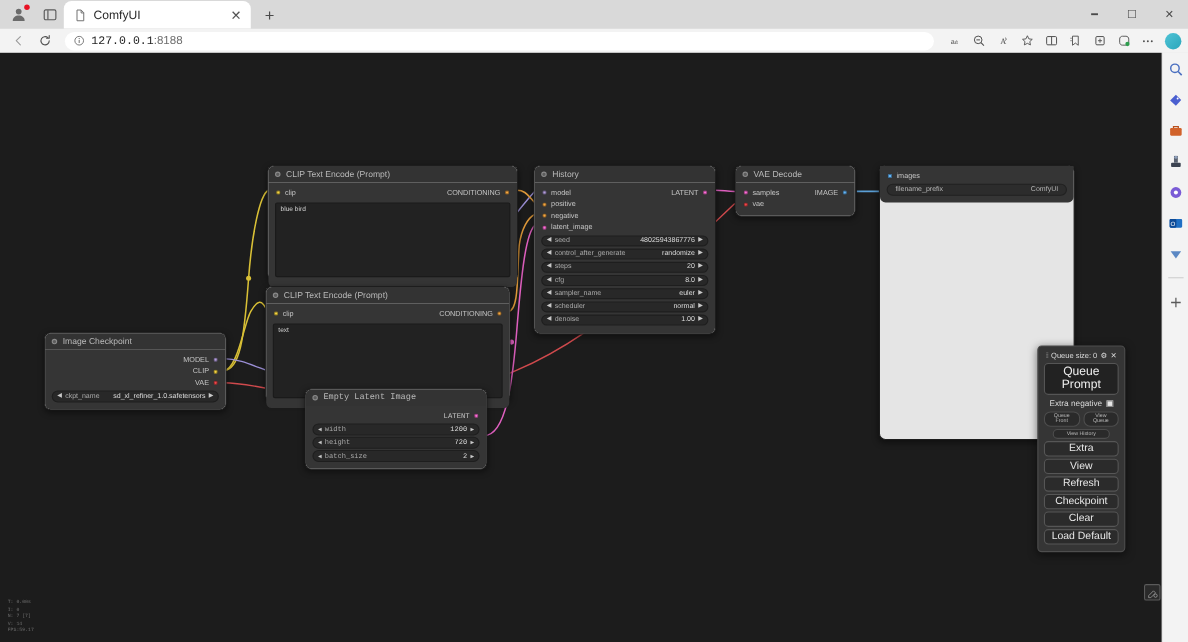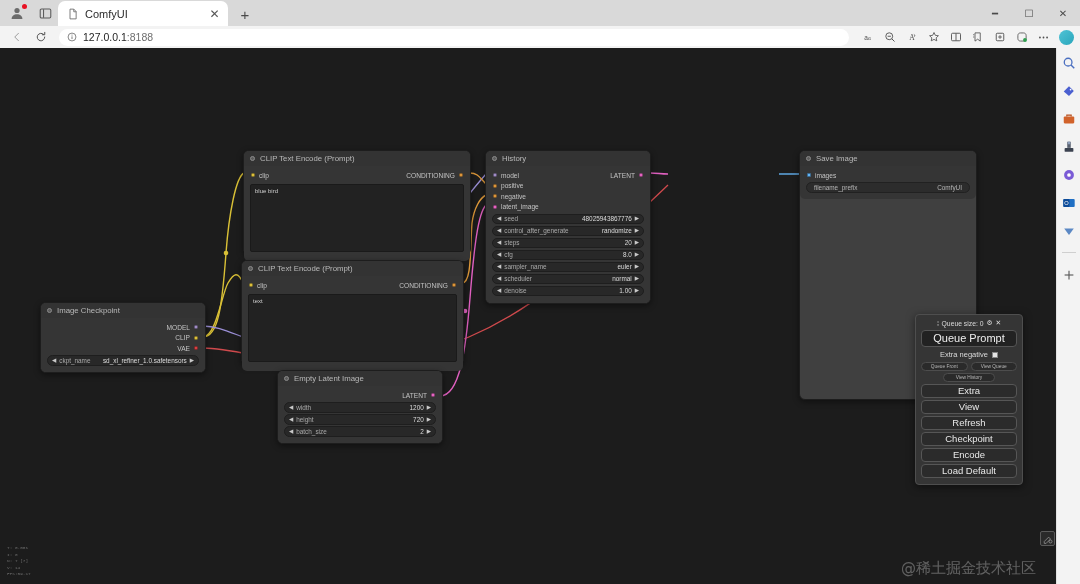--- a/index.html
+++ b/index.html
@@ -58,21 +58,21 @@
   .tbtn {
     width: 21px; height: 19px; display: flex; align-items: center; justify-content: center;
     color: #4f4f4f; border-radius: 3px;
   }
   .omnibox {
     flex: 1; height: 17px; background: #fff; border-radius: 9px; display: flex;
     align-items: center; padding: 0 8px; gap: 6px; margin: 0 5px;
     font-size: 10.5px; color: #202020;
   }
   .omnibox .info-ico { color: #606060; display:flex; }
-  .url-host { color: #1f1f1f; }
+  .url-host { color: #1f1f1f; font-family: Liberation Mono, monospace; }
   .url-port { color: #6d6d6d; }
   .toolbar-right { display: flex; align-items: center; gap: 1px; }
   .avatar-circle {
     width: 15px; height: 15px; border-radius: 50%;
     background: linear-gradient(135deg,#4fc3d6,#2aa6bb); margin-left: 4px;
   }
 
   
   .edge-sidebar {
     position: absolute; right: 0; top: 48px; width: 24px; bottom: 0;
@@ -85,21 +85,21 @@
 
   
   .canvas {
     position: absolute; left: 0; top: 48px; right: 24px; bottom: 0;
     background: #1c1c1c; overflow: hidden;
   }
   .links-layer { position: absolute; inset: 0; width: 100%; height: 100%; }
 
   
   .node {
-    position: absolute; background: #404040; border-radius: 6px;
+    position: absolute; background: #e5e5e5; border-radius: 6px;
     border: 1px solid #1d1d1d;
     box-shadow: 0 2px 6px rgba(0,0,0,.45);
     font-size: 7.5px; color: #c8c8c8;
   }
   .node-title {
     height: 15px; display: flex; align-items: center; gap: 5px;
     padding-left: 6px; background: #333; border-radius: 5px 5px 0 0;
     color: #b9b9b9; font-size: 7.8px;
   }
   .title-dot {
@@ -135,21 +135,21 @@
     padding: 0 7px; font-size: 6.4px; color: #b5b5b5;
   }
   .textbox {
     margin: 3px 6px 4px; background: #222; border: 1px solid #1a1a1a;
     border-radius: 2px; font-size: 6px; color: #cfcfcf;
     padding: 3px 4px; overflow: hidden;
   }
 
   
   .comfy-menu {
-    position: absolute; right: 33px; top: 266px; width: 108px;
+    position: absolute; right: 33px; top: 266px; width: 80px;
     background: #353535; border: 1px solid #4e4e4e; border-radius: 4px;
     padding: 4px 5px 6px; font-size: 7px; color: #dadada;
     box-shadow: 0 2px 8px rgba(0,0,0,.5);
   }
   .menu-head { display: flex; align-items: center; gap: 3px; justify-content: center; font-size: 6.8px; margin-bottom: 3px; }
   .drag-grip { color:#8a8a8a; font-size:7px; letter-spacing:-1px; }
   .queue-prompt-btn {
     width: 100%; background: #222; border: 1px solid #555; border-radius: 4px;
     text-align: center; font-size: 11px; color: #eee; padding: 1px 0 2px; margin-bottom: 3px;
   }
@@ -539,41 +539,61 @@
         </div>
         <div class="widget">
           <span class="arrow">◀</span>
           <span class="wname">denoise</span>
           <span class="wval">1.00</span>
           <span class="arrow">▶</span>
         </div>
       </div>
     </div>
 
-
-    <div class="node" style="left:799px; top:102px; width:178px; height:250px;">
+    <div class="node" style="left:668px; top:102px; width:110px;">
       <div class="node-title">
         <span class="title-dot"></span>
-        <span>Save Image</span>
-      </div>
+        <span>VAE Decode</span>
+      </div>
+      <div class="node-body">
+        <div class="slot-row">
+          <span class="slot-in">
+            <span class="dot" style="background:#ff6fd8"></span>
+            <span>samples</span>
+          </span>
+          <span class="slot-out">
+            <span>IMAGE</span>
+            <span class="dot" style="background:#64b5f6"></span>
+          </span>
+        </div>
+        <div class="slot-row">
+          <span class="slot-in">
+            <span class="dot" style="background:#f0474a"></span>
+            <span>vae</span>
+          </span>
+        </div>
+      </div>
+    </div>
+
+    <div class="node" style="left:799px; top:102px; width:178px; height:250px;">
       <div class="node-body">
         <div class="slot-row">
           <span class="slot-in">
             <span class="dot" style="background:#64b5f6; border-radius:1px;"></span>
             <span>images</span>
           </span>
         </div>
         <div class="widget-plain">
           <span>filename_prefix</span>
           <span class="wval">ComfyUI</span>
         </div>
       </div>
     </div>
 
-    <div class="node" style="left:277px; top:322px; width:166px;">
+    <div class="node" style="left:277px; top:305px; width:166px;font-family:Liberation Mono, monospace;">
       <div class="node-title">
         <span class="title-dot"></span>
         <span>Empty Latent Image</span>
       </div>
       <div class="node-body">
         <div class="slot-row">
           <span class="slot-out">
             <span>LATENT</span>
             <span class="dot" style="background:#ff6fd8"></span>
           </span>
@@ -615,33 +635,32 @@
         <div class="mini-btn">Queue Front</div>
         <div class="mini-btn">View Queue</div>
       </div>
       <div class="mini-row">
         <div class="mini-btn wide">View History</div>
       </div>
       <div class="menu-btn">Extra</div>
       <div class="menu-btn">View</div>
       <div class="menu-btn">Refresh</div>
       <div class="menu-btn">Checkpoint</div>
-      <div class="menu-btn">Encode</div>
+      <div class="menu-btn">Clear</div>
       <div class="menu-btn">Load Default</div>
     </div>
 
     <div class="debug">
       <div>T: 0.00s</div>
       <div>I: 0</div>
       <div>N: 7 [7]</div>
       <div>V: 14</div>
       <div>FPS:59.17</div>
     </div>
 
-    <div class="watermark">@稀土掘金技术社区</div>
     <div class="wm-badge">
       <svg width="10" height="10" viewBox="0 0 16 16">
           <path d="M2 12l7-7 3 3-7 7H2z" fill="none" stroke="#9a9a9a" stroke-width="1.2"></path>
           <circle cx="12" cy="12" r="2.4" fill="none" stroke="#9a9a9a" stroke-width="1.2"></circle>
         </svg>
     </div>
   </div>
 </div>
 
 </body></html>

